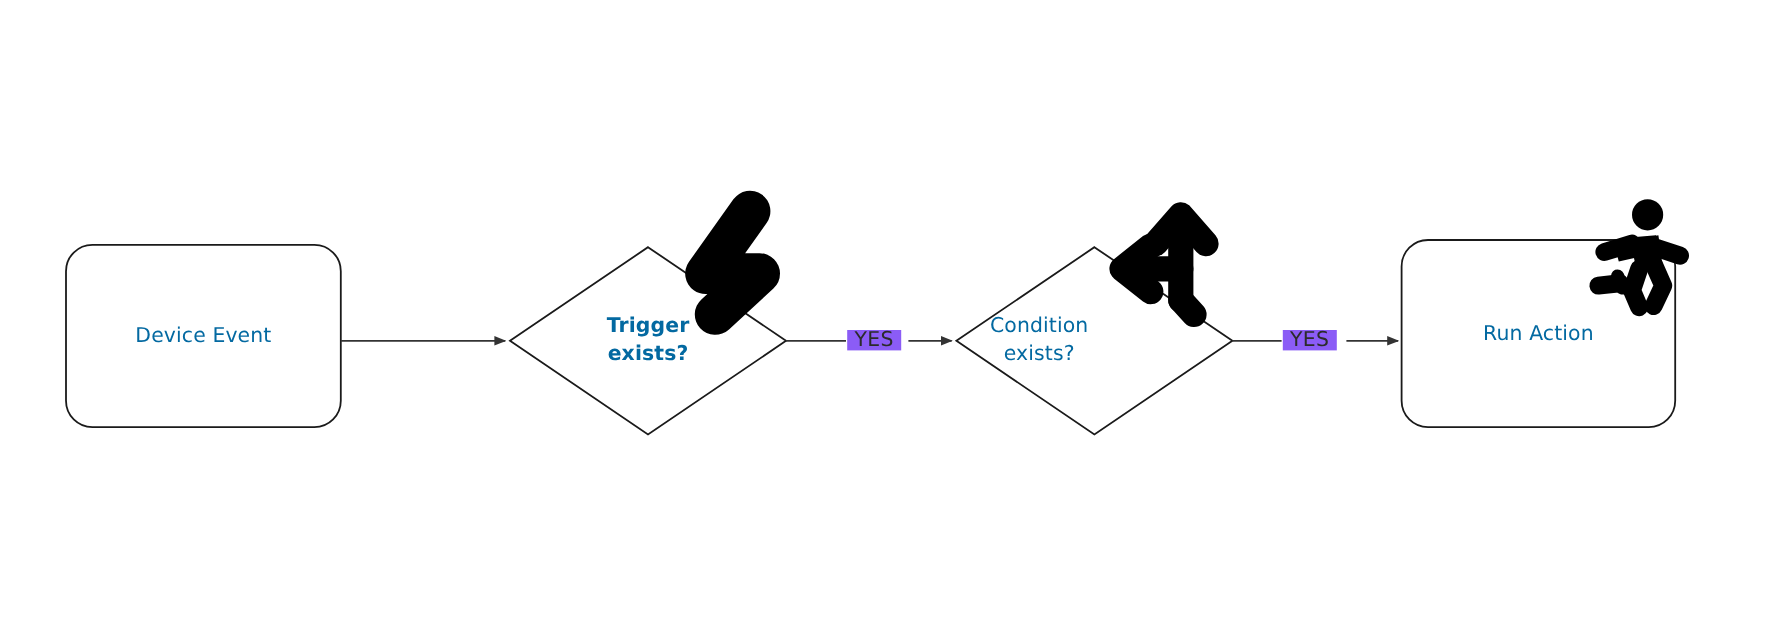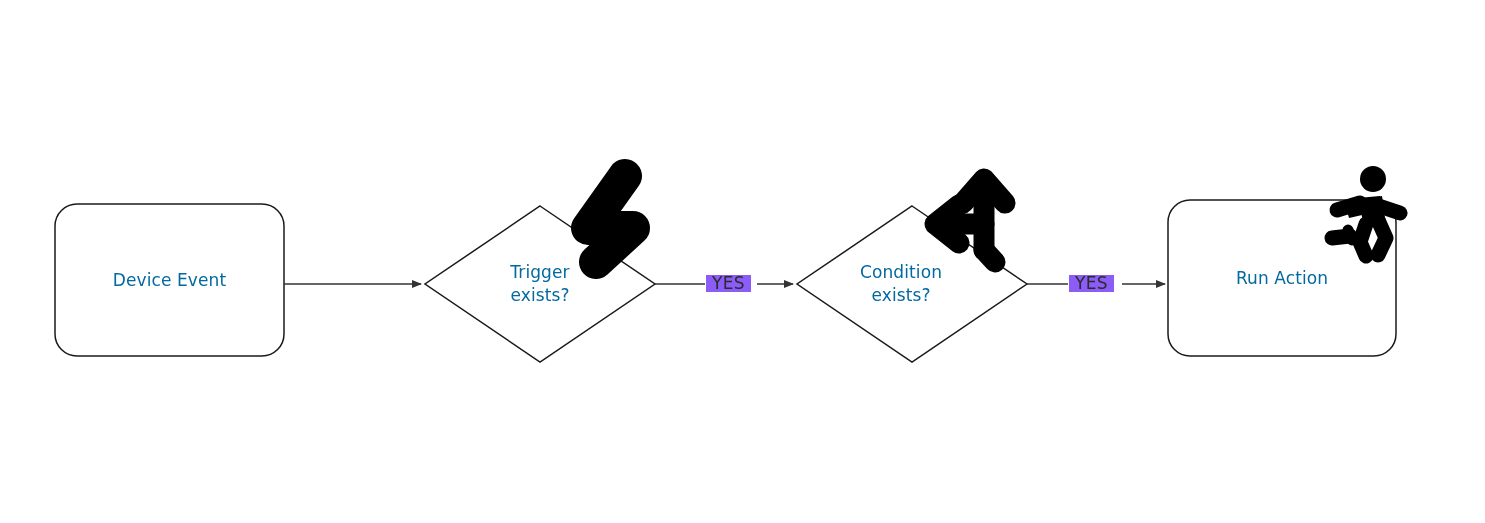--- a/index.html
+++ b/index.html
@@ -115,26 +115,26 @@
 
       <path d="M1332,238 L1350,236" stroke="#000000" stroke-width="15" stroke-linecap="round" fill="none"></path>
       <path d="M1348,230 L1352,240" stroke="#000000" stroke-width="11" stroke-linecap="round" fill="none"></path>
     </g>
   </svg>
 
   <div class="node-label" style="left:55px; top:204px; width:229px; height:152px;">
     <span>Device Event</span>
   </div>
 
-  <div class="node-label" style="left:425px; top:206px; width:230px; height:156px;">
+  <div class="node-label" style="left:425px; top:206px; width:230px; height:156px;font-weight:bold;">
     <span>Trigger</span>
     <span>exists?</span>
   </div>
 
-  <div class="node-label" style="left:786px; top:206px; width:230px; height:156px;">
+  <div class="node-label" style="left:751px; top:206px; width:230px; height:156px;">
     <span>Condition</span>
     <span>exists?</span>
   </div>
 
   <div class="node-label" style="left:1168px; top:200px; width:228px; height:156px;border-radius:21px;">
     <span>Run Action</span>
   </div>
 
   <div class="edge-label" style="left:706px; top:275px;">YES</div>
 

